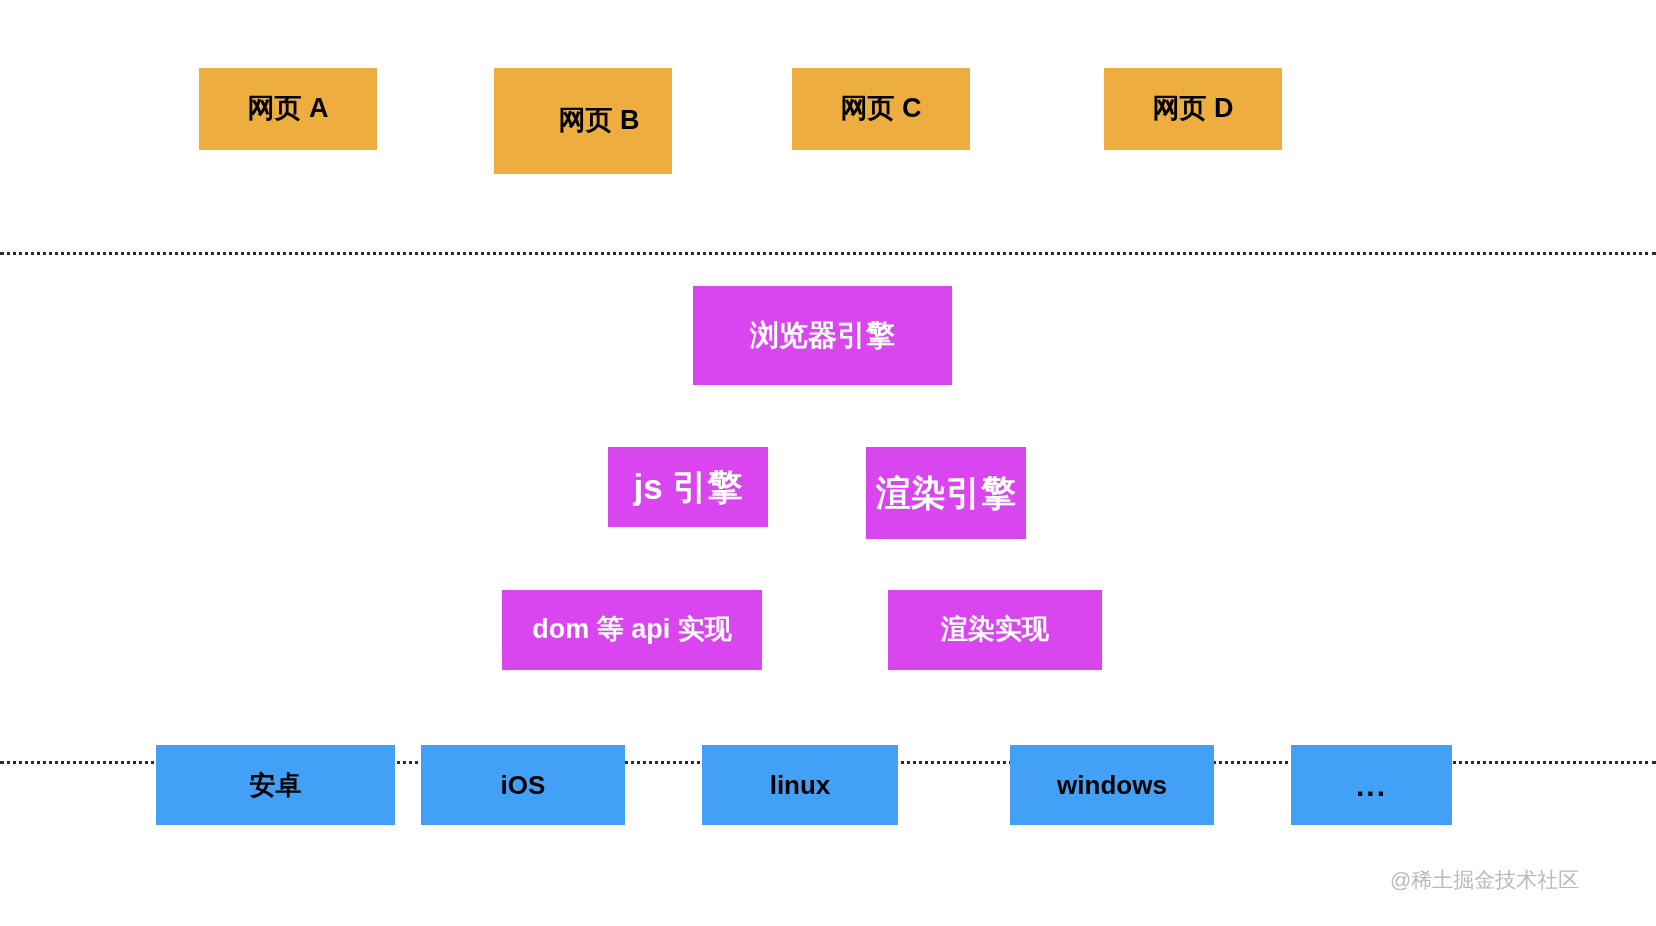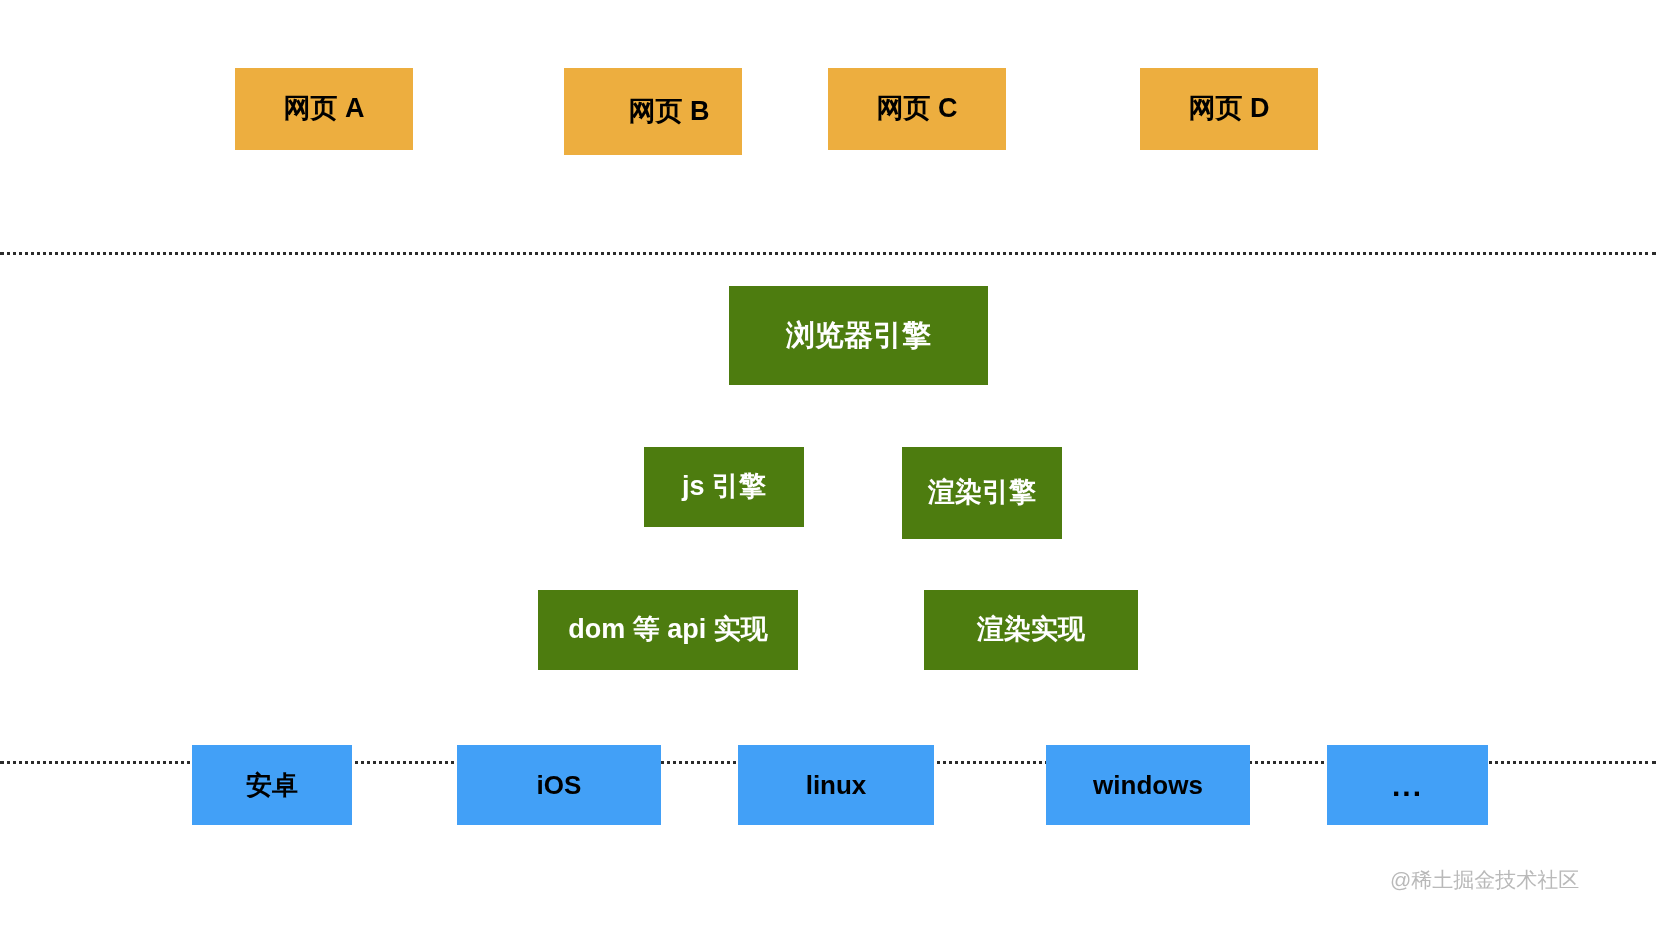--- a/index.html
+++ b/index.html
@@ -20,35 +20,34 @@
   }
   .box {
     position: absolute;
     display: flex;
     align-items: center;
     justify-content: center;
     box-sizing: border-box;
     text-align: center;
     line-height: 1.1;
     white-space: nowrap;
-    margin-left: 36px;
   }
   .box-web {
     background: #EDAE3F;
     color: #000000;
     font-size: 27px;
     font-weight: 700;
   }
   .box-engine {
-    background: #4d7c0f;
+    background: #d946ef;
     color: #ffffff;
     font-weight: 700;
   }
   .box-engine.lvl1 { font-size: 29px; }
-  .box-engine.lvl2 { font-size: 27px; }
+  .box-engine.lvl2 { font-size: 35px; }
   .box-engine.lvl3 { font-size: 27px; }
   .box-os {
     background: #42A0F7;
     color: #000000;
     font-size: 26px;
     font-weight: 700;
   }
   .box-os.ellipsis { font-size: 30px; letter-spacing: 2px; }
   .divider {
     position: absolute;
@@ -67,21 +66,21 @@
 </style>
 </head>
 <body>
 
 <div id="canvas">
 
   <div>
     <div class="box box-web" style="left: 199px; top: 68px; width: 178px; height: 82px;">
       <span>网页 A</span>
     </div>
-    <div class="box box-web" style="left: 528px; top: 68px; width: 178px; height: 87px; padding-left: 32px;">
+    <div class="box box-web" style="left: 494px; top: 68px; width: 178px; height: 106px; padding-left: 32px;">
       <span>网页 B</span>
     </div>
     <div class="box box-web" style="left: 792px; top: 68px; width: 178px; height: 82px;">
       <span>网页 C</span>
     </div>
     <div class="box box-web" style="left: 1104px; top: 68px; width: 178px; height: 82px;">
       <span>网页 D</span>
     </div>
   </div>
 
@@ -101,21 +100,21 @@
       <span>dom 等 api 实现</span>
     </div>
     <div class="box box-engine lvl3" style="left: 888px; top: 590px; width: 214px; height: 80px;">
       <span>渲染实现</span>
     </div>
   </div>
 
   <div class="divider" style="top: 761px;"></div>
 
   <div>
-    <div class="box box-os" style="left: 156px; top: 745px; width: 160px; height: 80px;">
+    <div class="box box-os" style="left: 156px; top: 745px; width: 239px; height: 80px;">
       <span>安卓</span>
     </div>
     <div class="box box-os" style="left: 421px; top: 745px; width: 204px; height: 80px;">
       <span>iOS</span>
     </div>
     <div class="box box-os" style="left: 702px; top: 745px; width: 196px; height: 80px;">
       <span>linux</span>
     </div>
     <div class="box box-os" style="left: 1010px; top: 745px; width: 204px; height: 80px;">
       <span>windows</span>

